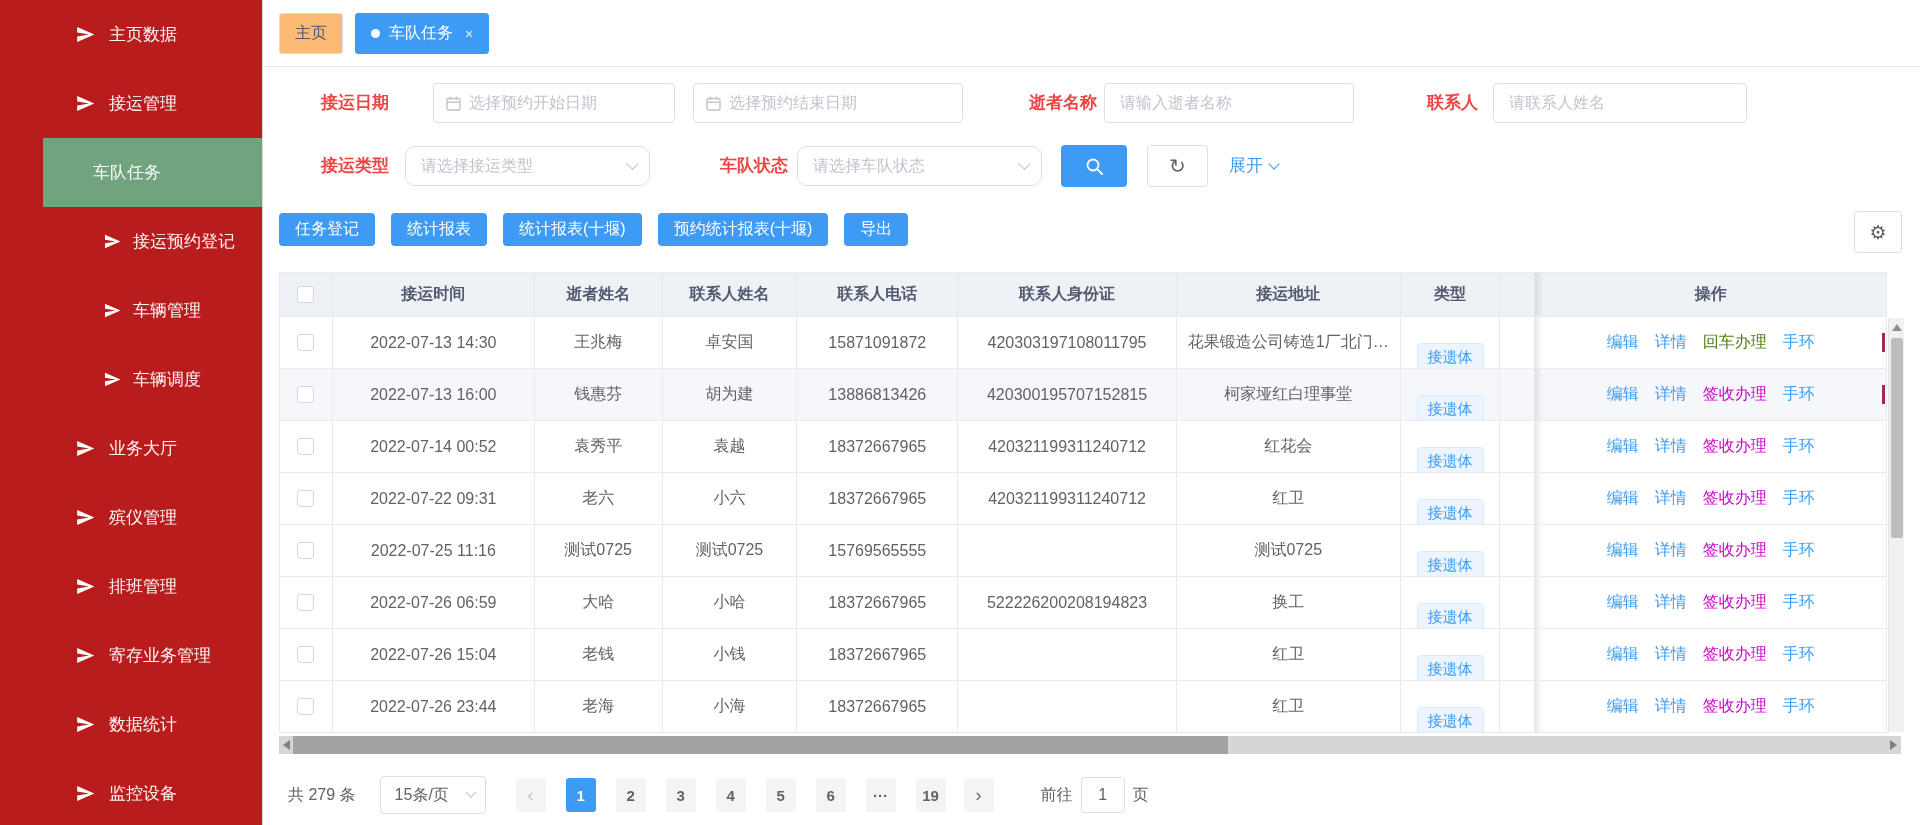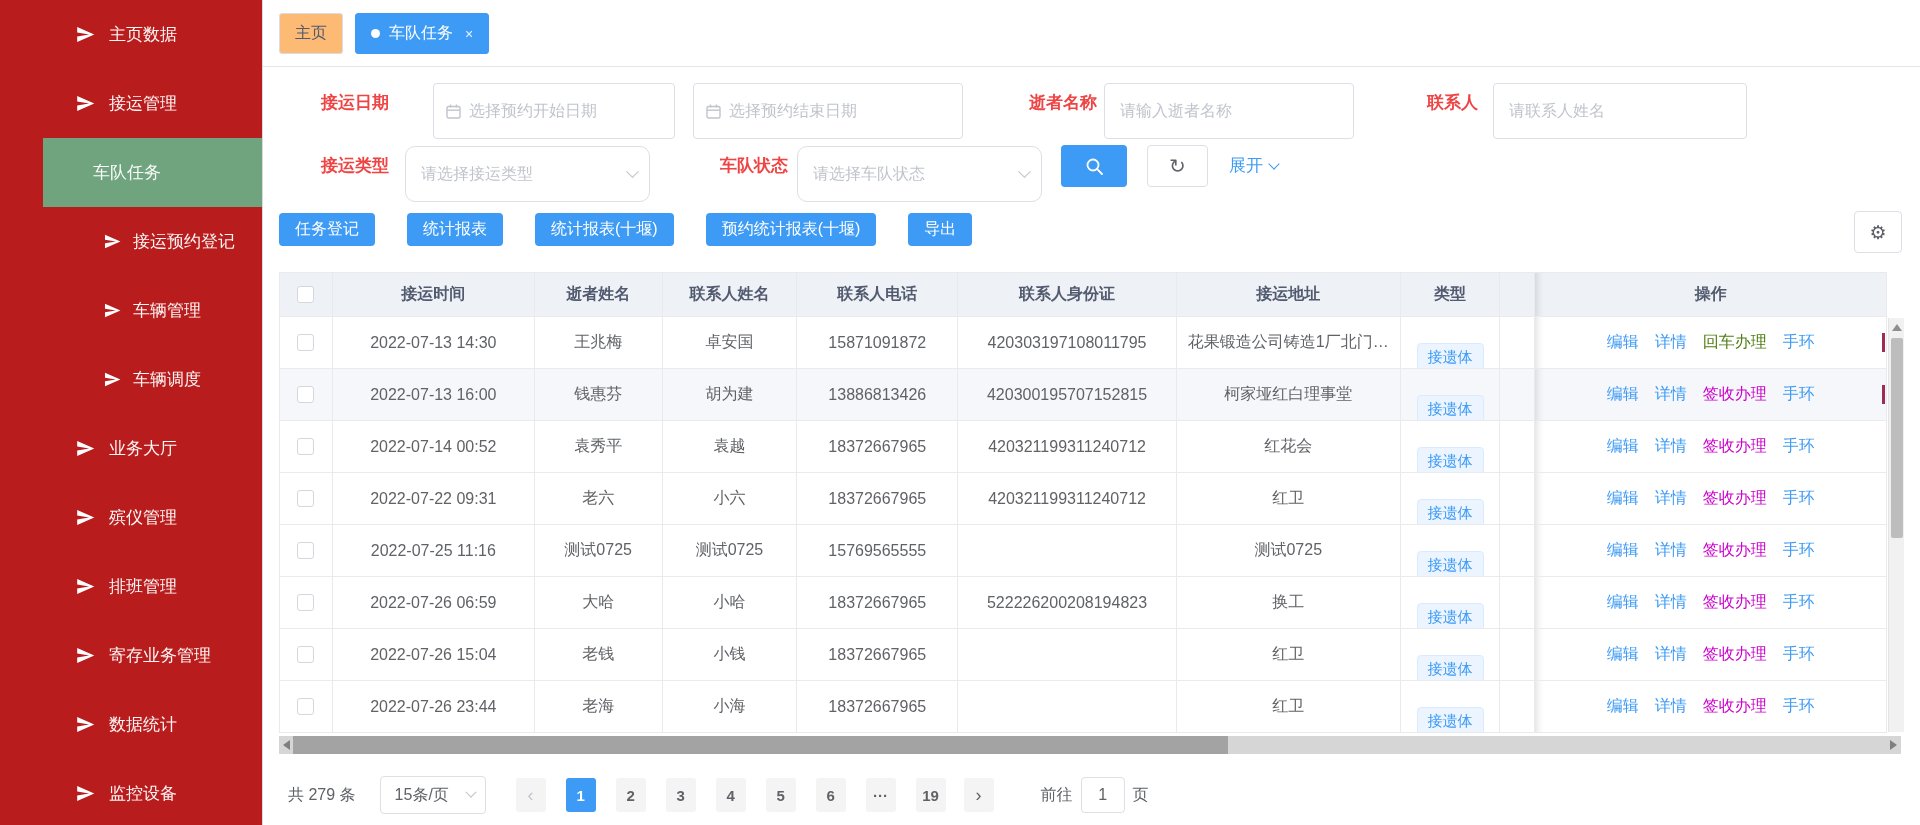--- a/index.html
+++ b/index.html
@@ -29,21 +29,21 @@
   #tabbar { height:67px; border-bottom:1px solid #e4e4e4; padding:13px 0 0 16px; display:flex; }
   .tab { height:41px; display:inline-flex; align-items:center; padding:0 15px; margin-right:12px;
     border:1px solid #d8dce5; border-radius:3px; background:#fdba74; color:#515a6e; font-size:16px; cursor:pointer; }
   .tab.active { background:#3D9AF5; border-color:#3D9AF5; color:#fff; }
   .tab .dot { width:9px; height:9px; border-radius:50%; background:#fff; margin-right:9px; }
   .tab .close { margin-left:12px; font-size:14px; color:#eaf4ff; cursor:pointer; }
 
   
   .flt-label { position:absolute; height:40px; line-height:40px; font-size:17px; font-weight:bold;
     color:#ef4444; text-align:right; }
-  .inp { position:absolute; height:56px; border:1px solid #dcdfe6; border-radius:4px; background:#fff;
+  .inp { position:absolute; height:40px; border:1px solid #dcdfe6; border-radius:4px; background:#fff;
     font-size:16px; color:#606266; }
   input.inp { padding:0 15px; outline:none; }
   input.inp::placeholder { color:#c0c4cc; }
   .date-inp { display:flex; align-items:center; padding-left:12px; color:#c0c4cc; cursor:text; }
   .date-inp svg { margin-right:8px; }
   .date-inp .ph { font-size:16px; color:#c0c4cc; }
   .sel { display:flex; align-items:center; justify-content:space-between; padding:0 12px 0 15px; cursor:pointer;border-radius:10px; }
   .sel .ph { font-size:16px; color:#c0c4cc; }
   .sel .schev { width:9px; height:9px; border-right:1.6px solid #c0c4cc; border-bottom:1.6px solid #c0c4cc;
     transform:rotate(45deg) translate(-2px,-2px); }
@@ -51,21 +51,21 @@
     border:none; border-radius:4px; display:flex; align-items:center; justify-content:center; cursor:pointer; }
   .btn-refresh { position:absolute; left:884px; top:145px; width:61px; height:42px; background:#fff;
     border:1px solid #dcdfe6; border-radius:4px; display:flex; align-items:center; justify-content:center;
     font-size:20px; color:#606266; cursor:pointer; }
   .lnk-expand { position:absolute; left:966px; top:145px; height:42px; line-height:42px; color:#3D9AF5;
     font-size:17px; cursor:pointer; display:flex; align-items:center; }
   .lnk-expand .echev { width:8px; height:8px; border-right:1.6px solid #3D9AF5; border-bottom:1.6px solid #3D9AF5;
     transform:rotate(45deg); margin-left:7px; margin-top:-4px; }
 
   
-  #toolbar { position:absolute; left:16px; top:213px; display:flex; gap:32px; }
+  #toolbar { position:absolute; left:16px; top:213px; display:flex; gap:16px; }
   .btn-blue { height:33px; padding:0 16px; background:#3D9AF5; color:#fff; border:none; border-radius:4px;
     font-size:16px; cursor:pointer; font-family:inherit; }
   .btn-gear { position:absolute; left:1591px; top:211px; width:48px; height:42px; background:#fff;
     border:1px solid #dcdfe6; border-radius:4px; font-size:19px; color:#5a5e66; cursor:pointer; }
 
   
   #table { position:absolute; left:16px; top:272px; width:1608px; border:1px solid #e8eaec; border-bottom:none; }
   .tr { display:flex; height:52px; background:#fff; border-bottom:1px solid #e8eaec; }
   .tr.head { height:44px; background:#EEF1F6; }
   .tr.hover { background:#F5F7FA; }

